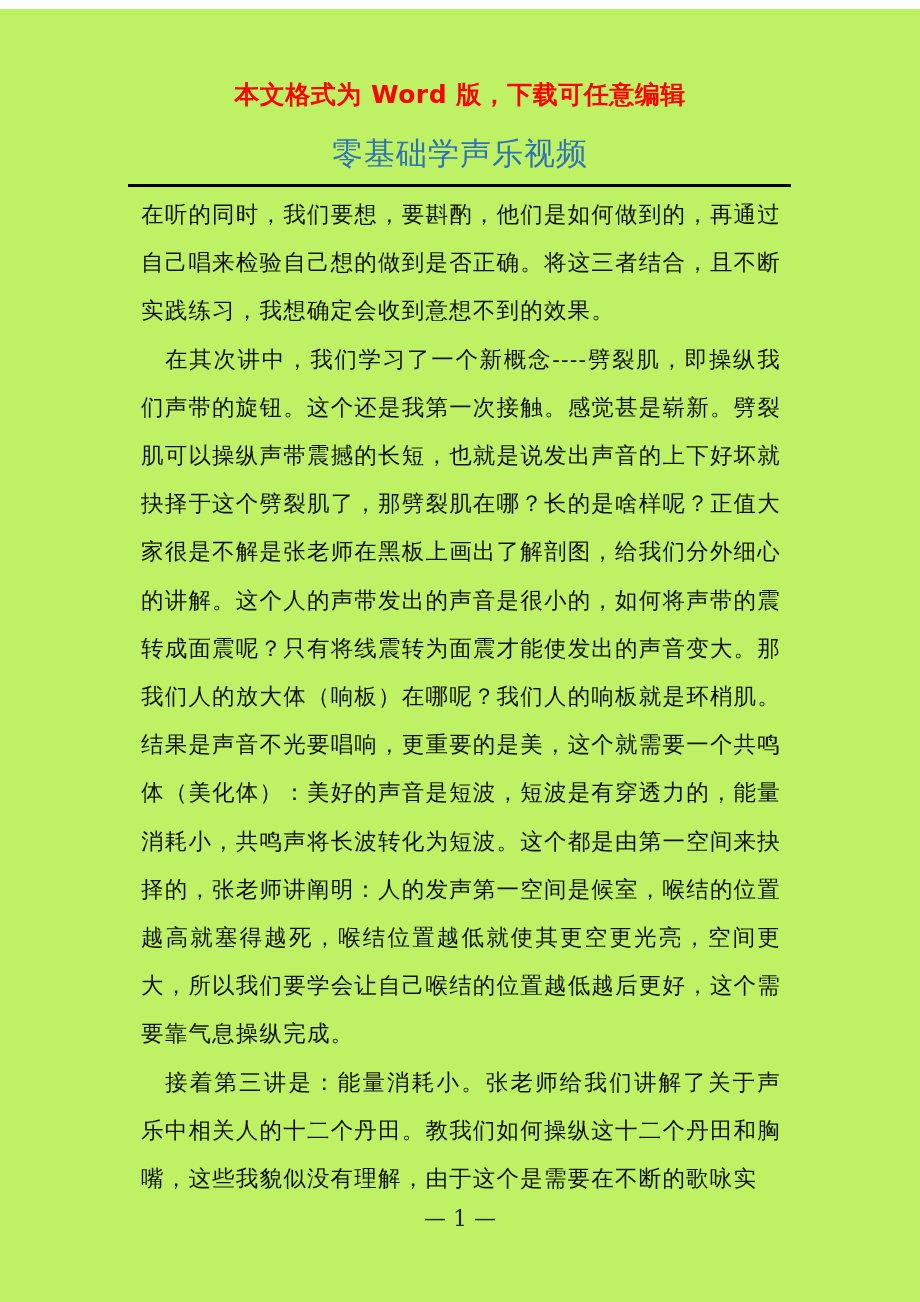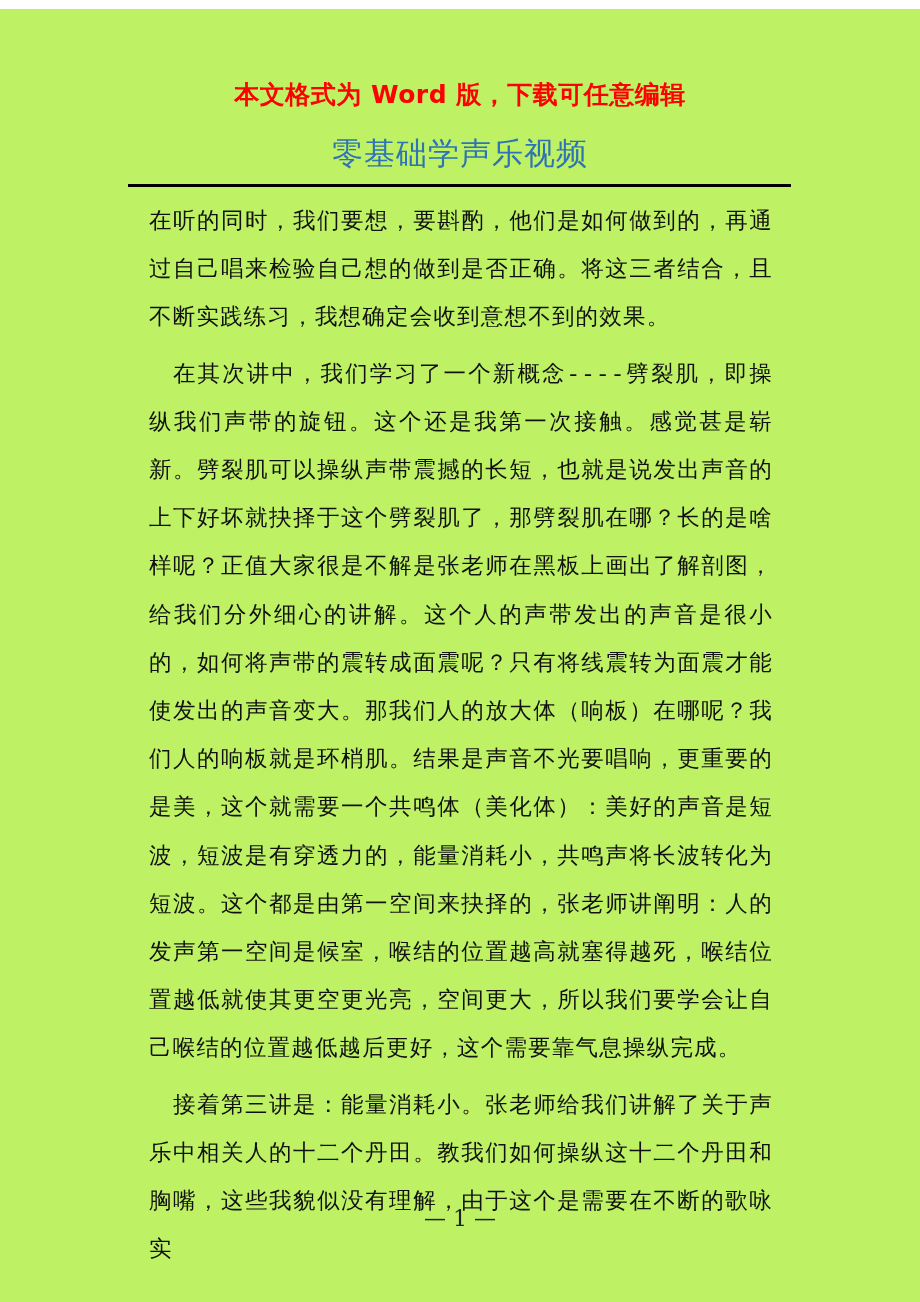--- a/index.html
+++ b/index.html
@@ -17,21 +17,21 @@
   }
   .rule {
     position: absolute; left: 128px; width: 663px; top: 175px; height: 3px; background: #000;
   }
   .body-text {
     position: absolute; left: 141px; width: 640px; top: 181px;
     font-family: "DejaVu Serif", "Liberation Serif", serif;
     font-size: 22.5px; line-height: 48.2px; color: #111;
     letter-spacing: 1.2px; text-align: justify;
   }
-  .body-text p { margin: 8px; font-family: Liberation Mono, monospace; }
+  .body-text p { margin: 0; }
   .body-text p.indent { text-indent: 24px; }
   .footer {
     position: absolute; left: 0; width: 920px; top: 1192px; text-align: center;
     font-family: "DejaVu Serif", "Liberation Serif", serif; font-size: 22px; color: #222;
     line-height: 36px;
   }
 </style>
 </head>
 <body>
 

